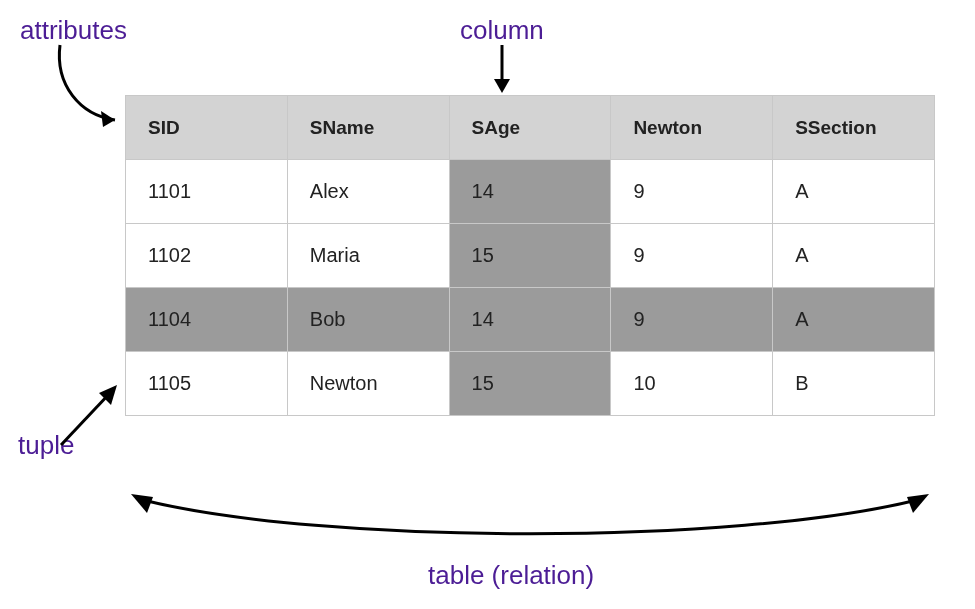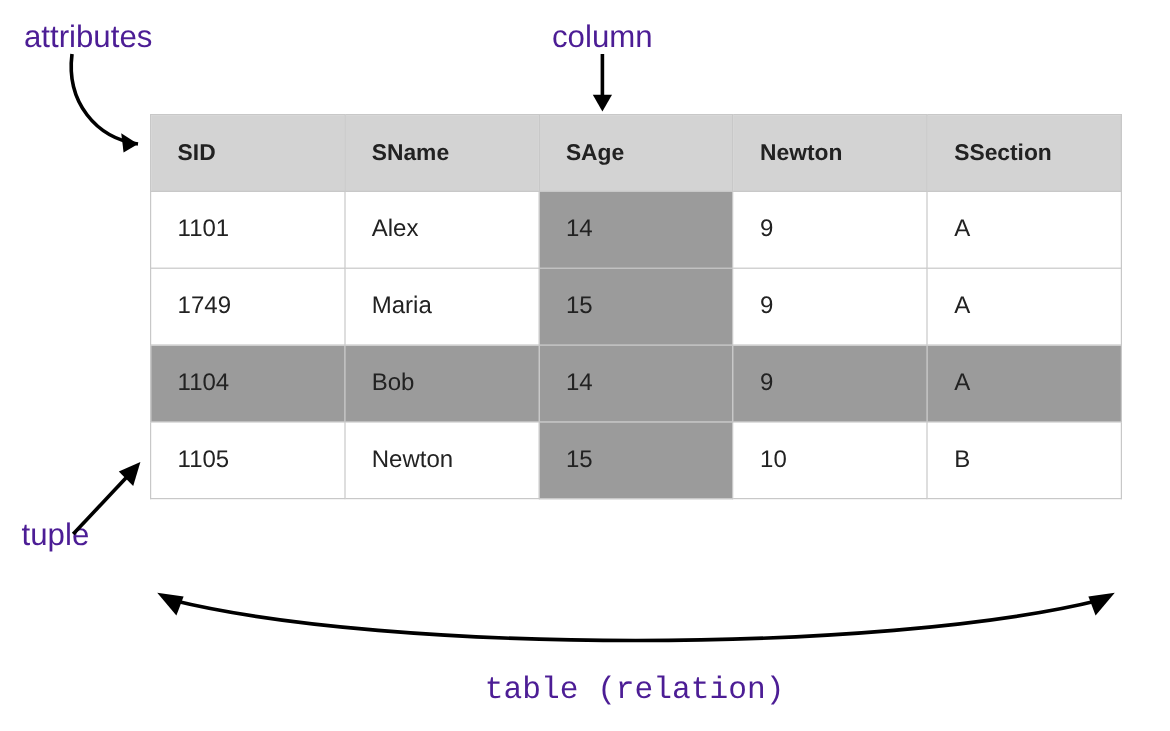--- a/index.html
+++ b/index.html
@@ -52,21 +52,21 @@
   svg.arrow path, svg.arrow line { stroke: #000; stroke-width: 3; fill: none; }
   svg.arrow polygon { fill: #000; }
 
 </style>
 </head>
 <body>
 
 <div class="label" style="left:20px; top:15px;">attributes</div>
 <div class="label" style="left:460px; top:15px;">column</div>
 <div class="label" style="left:18px; top:430px;">tuple</div>
-<div class="label" style="left:404px; top:560px;font-family:Liberation Mono, monospace;">table (relation)</div>
+<div class="label" style="left:428px; top:560px;">table (relation)</div>
 
 <svg class="arrow" style="left:45px; top:40px; width:90px; height:90px;">
   <path d="M15,5 C10,45 35,75 70,80"></path>
   <polygon points="70,80 56,71 58,87"></polygon>
 </svg>
 
 <svg class="arrow" style="left:490px; top:45px; width:30px; height:55px;">
   <line x1="12" y1="0" x2="12" y2="38"></line>
   <polygon points="12,48 4,34 20,34"></polygon>
 </svg>
@@ -95,21 +95,21 @@
     </thead>
     <tbody>
       <tr>
         <td>1101</td>
         <td>Alex</td>
         <td class="col-highlight">14</td>
         <td>9</td>
         <td>A</td>
       </tr>
       <tr>
-        <td>1749</td>
+        <td>1102</td>
         <td>Maria</td>
         <td class="col-highlight">15</td>
         <td>9</td>
         <td>A</td>
       </tr>
       <tr class="row-highlight">
         <td>1104</td>
         <td>Bob</td>
         <td class="col-highlight">14</td>
         <td>9</td>

